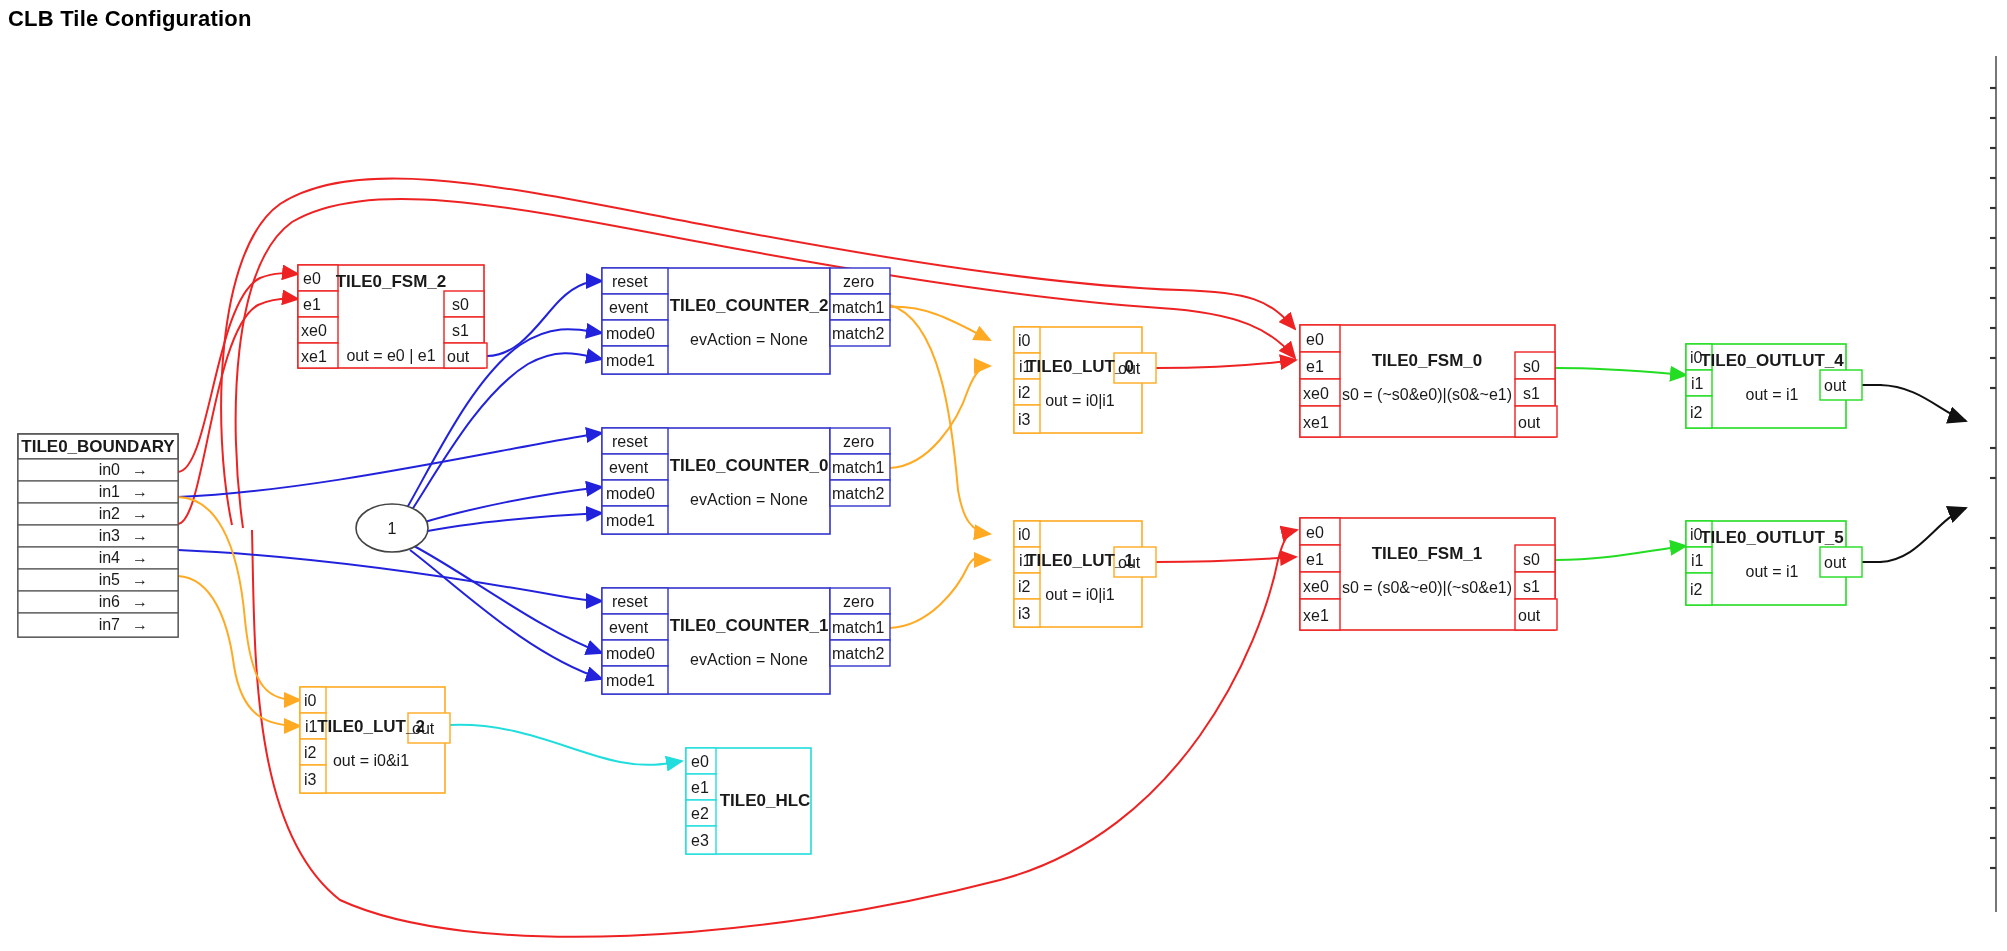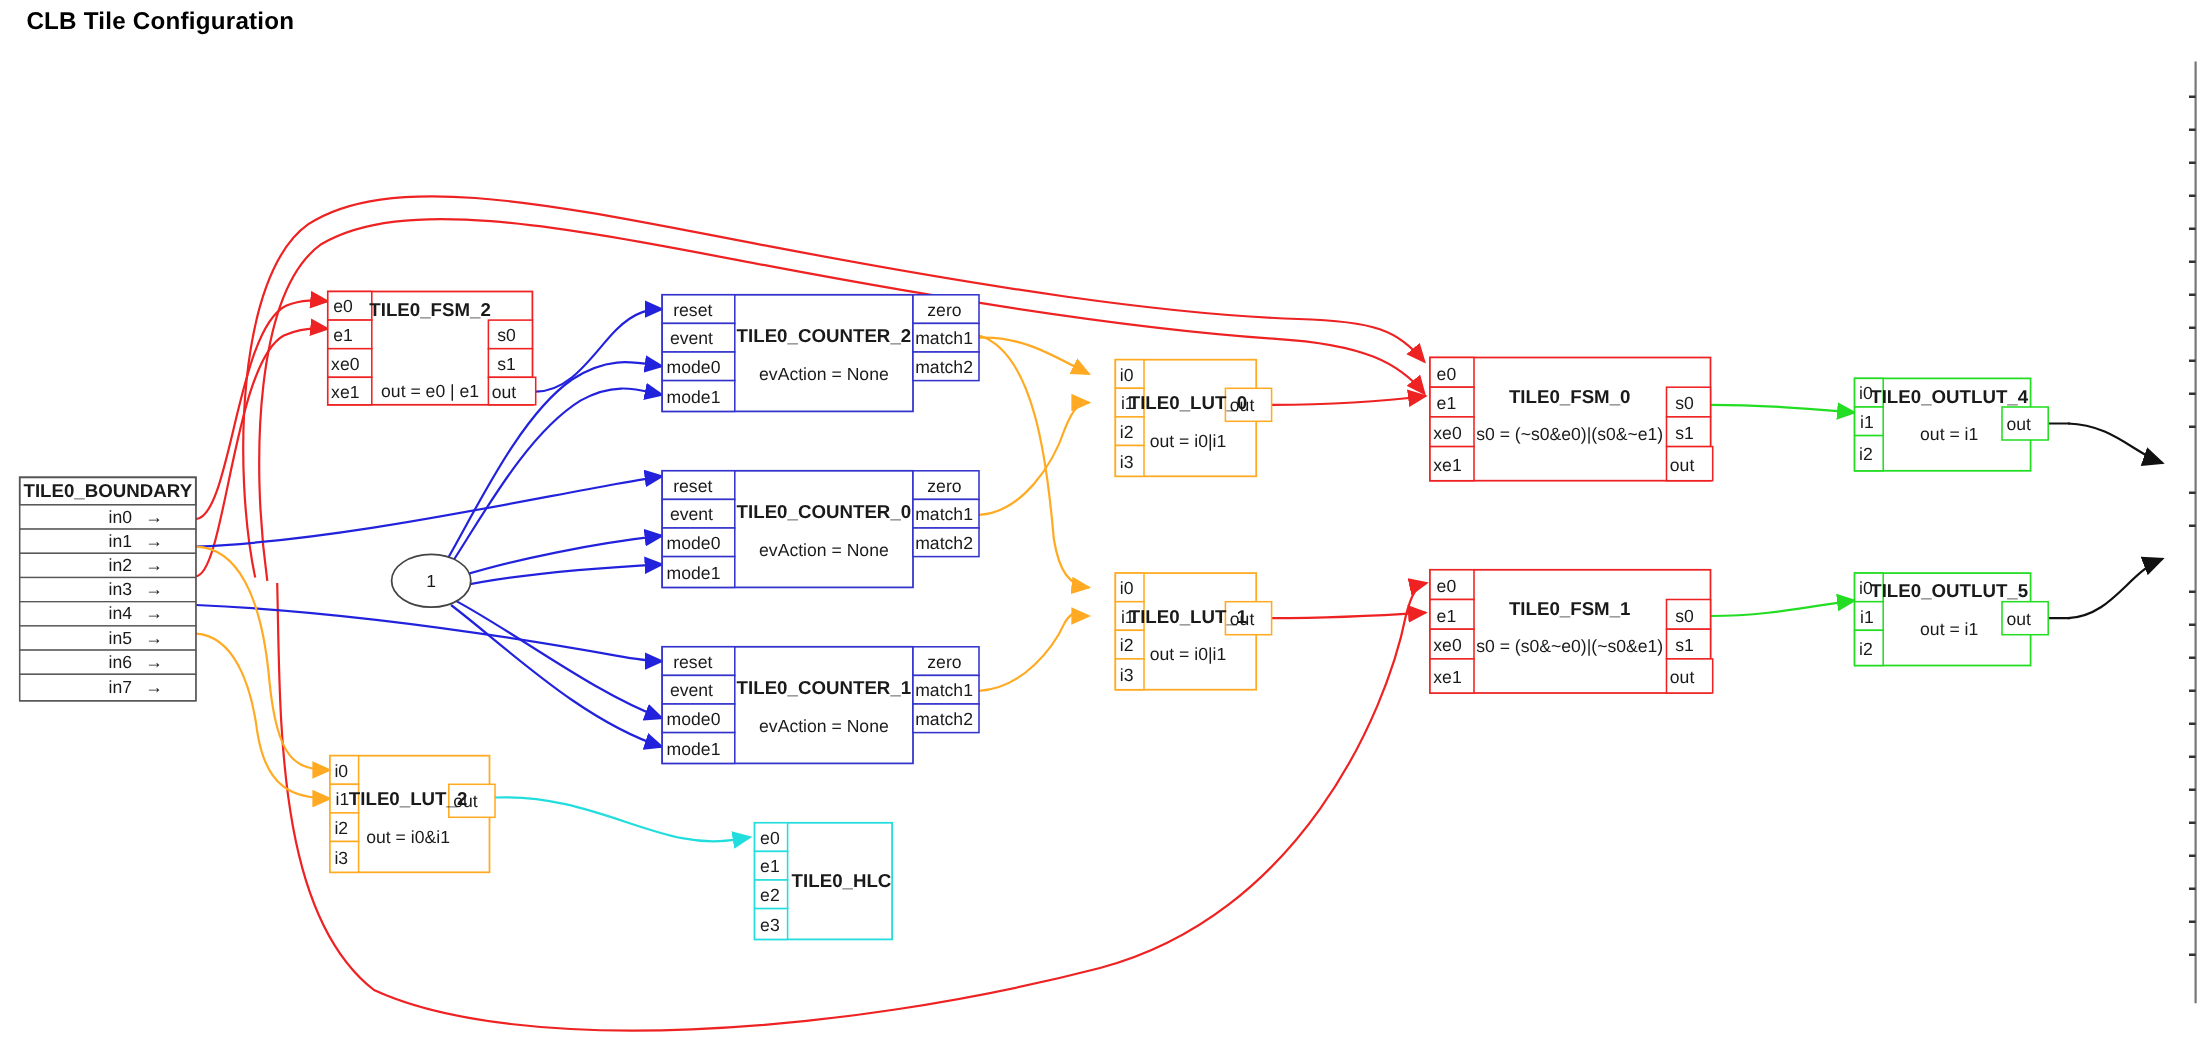--- a/index.html
+++ b/index.html
@@ -1,20 +1,20 @@
 <!DOCTYPE html>
 <html><head>
 <meta charset="utf-8">
 <title>CLB Tile Configuration</title>
 <style>
   html,body{margin:0;padding:0;background:#ffffff;}
   body{width:2007px;height:951px;overflow:hidden;
        font-family:"Liberation Sans","DejaVu Sans",sans-serif;}
   #root{position:relative;width:2007px;height:951px;}
-  #page-title{position:absolute;left:24px;top:6px;font-size:22px;font-weight:bold;color:#000;letter-spacing:0.2px;}
+  #page-title{position:absolute;left:8px;top:6px;font-size:22px;font-weight:bold;color:#000;letter-spacing:0.2px;}
   svg#diagram{position:absolute;left:0;top:0;width:2007px;height:951px;}
   .blk-title{font-weight:bold;font-size:17px;fill:#1a1a1a;}
   .blk-body{font-size:16px;fill:#1a1a1a;}
   .port-lbl{font-size:16px;fill:#1a1a1a;}
   .bnd-lbl{font-size:17px;font-weight:bold;fill:#1a1a1a;}
   .bnd-port{font-size:16px;fill:#1a1a1a;}
   .node-lbl{font-size:16px;fill:#1a1a1a;}
   .wire{fill:none;stroke-width:2;}
 </style>
 </head>

